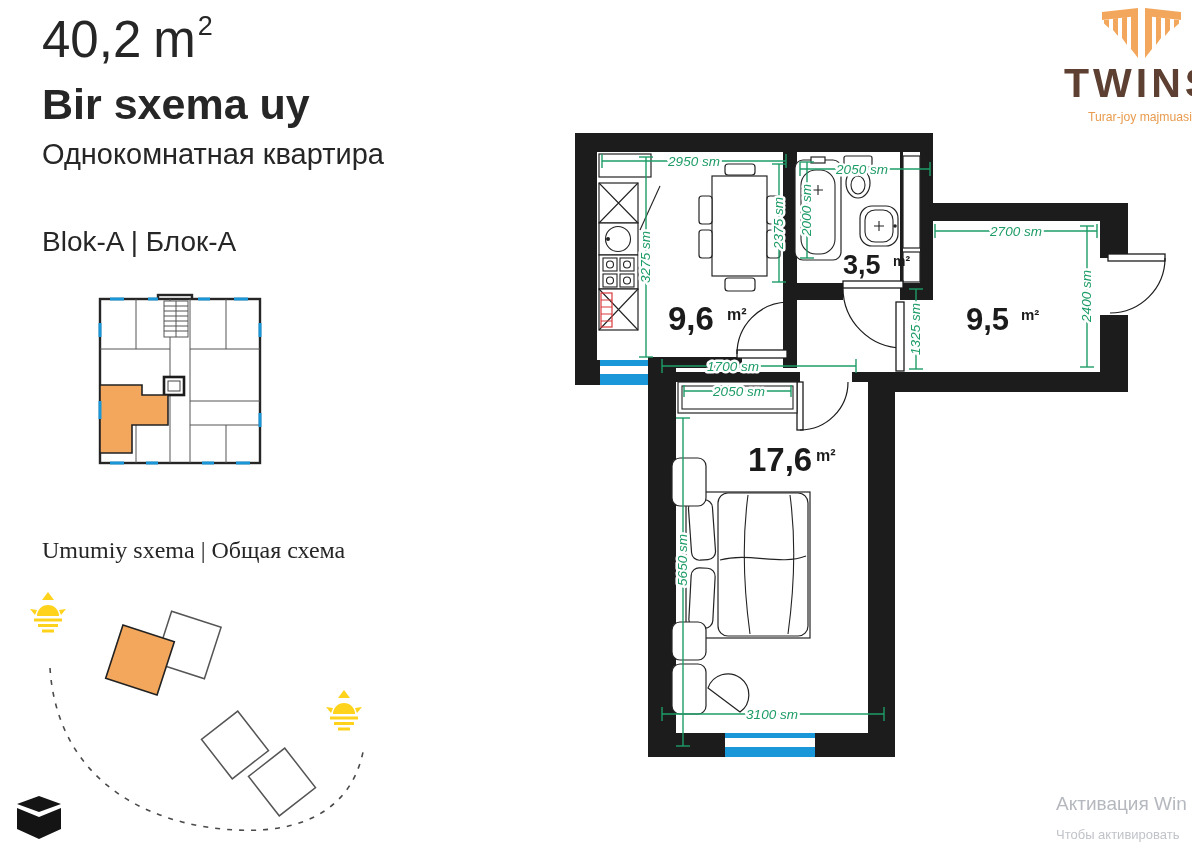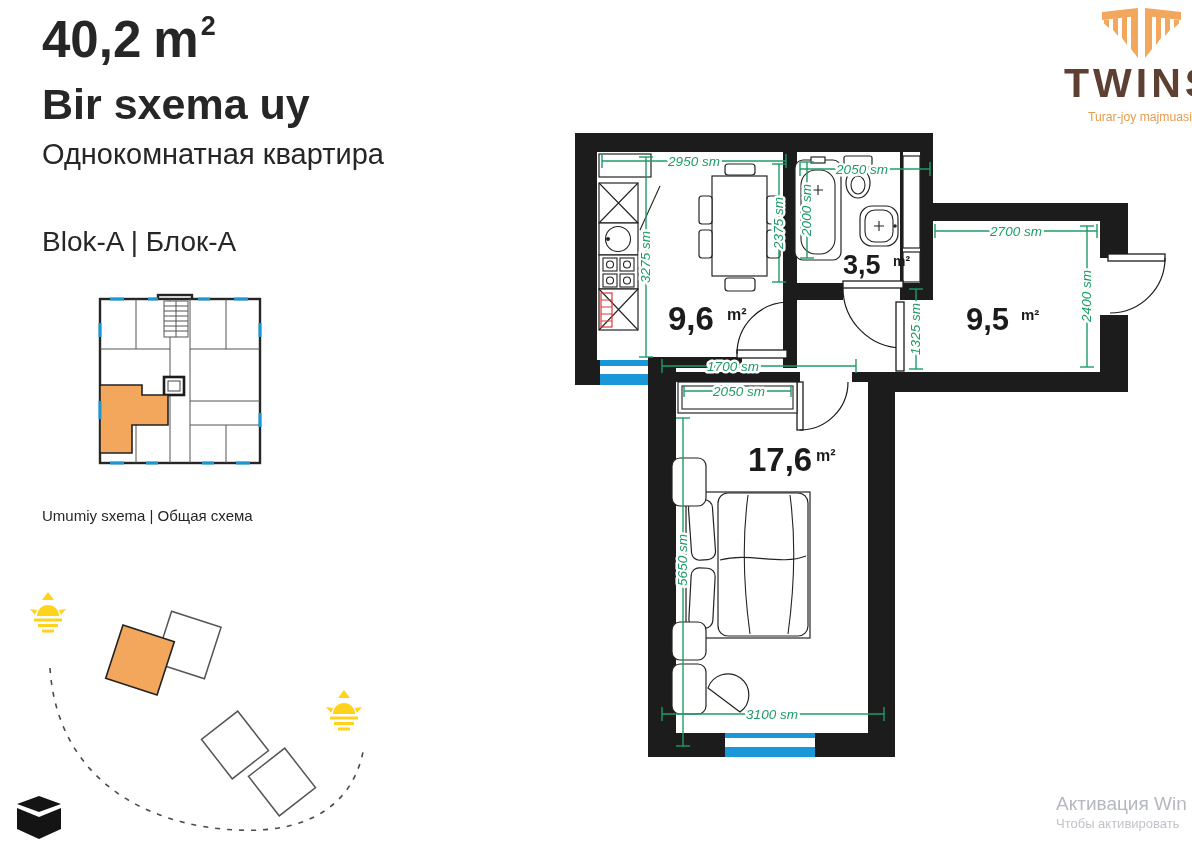--- a/index.html
+++ b/index.html
@@ -1,36 +1,36 @@
 <!DOCTYPE html>
 <html style="--wall: #1c1c1c; --dim: #1d9c66; --win: #1a97d8; --accent: #f2a75c; --sun: #ffd21c; --logo-text: #5d4032; --logo-accent: #e89b4e; --radiator: #d93a3c; --watermark: #b5b8be;"><head>
 <meta charset="utf-8">
 <style>
   html,body{margin:0;padding:0;background:#fff;}
   .stage{position:relative;width:1192px;height:842px;background:#fff;overflow:hidden;
          font-family:"Liberation Sans",sans-serif;color:#262626;}
   .abs{position:absolute;}
   
-  .area-line{left:42px;top:10px;font-size:51px;font-weight:700;letter-spacing:0;}
+  .area-line{left:42px;top:10px;font-size:51px;font-weight:400;letter-spacing:0;}
   .area-line .unit{margin-left:12px;}
   .area-line sup{font-size:27px;position:relative;top:-4px;left:2px;}
   .title-uz{left:42px;top:80px;font-size:43px;font-weight:700;}
   .title-ru{left:42px;top:138px;font-size:29px;font-weight:400;}
   .block-label{left:42px;top:226px;font-size:28px;font-weight:500;}
-  .scheme-label{left:42px;top:507px;font-size:15px;font-weight:500;}
+  .scheme-label{left:42px;top:537px;font-size:24px;font-weight:500;font-family:Liberation Serif, serif;}
   
   .logo{left:1064px;top:4px;width:210px;height:130px;}
   .logo-name{position:absolute;left:0;top:56px;font-size:41px;font-weight:700;
              letter-spacing:4px;color:var(--logo-text,#5d4032);white-space:nowrap;}
   .logo-tagline{position:absolute;left:24px;top:106px;font-size:12.2px;
                 color:var(--logo-accent,#e89b4e);white-space:nowrap;}
   
   .wm{left:1056px;top:793px;white-space:nowrap;}
   .wm-1{font-size:19px;color:var(--watermark,#b5b8be);}
-  .wm-2{font-size:13px;color:#c0c3c9;margin-top:1px;}
+  .wm-2{font-size:13px;color:#c0c3c9;margin-top:12px;}
   
   .wall{fill:var(--wall,#1c1c1c);}
   .fix{fill:#fff;stroke:#232323;stroke-width:1.2;}
   .fixn{fill:none;stroke:#232323;stroke-width:1.1;}
   .door{fill:#fff;stroke:#1c1c1c;stroke-width:1.3;}
   .arc{fill:none;stroke:#1c1c1c;stroke-width:1.2;}
   .winb{fill:var(--win,#1a97d8);}
   .red{stroke:var(--radiator,#d93a3c);fill:none;stroke-width:1.2;}
   .dimline{stroke:var(--dim,#1d9c66);stroke-width:1.4;}
   .dimtext{fill:var(--dim,#1d9c66);font:italic 13.5px "Liberation Sans",sans-serif;

